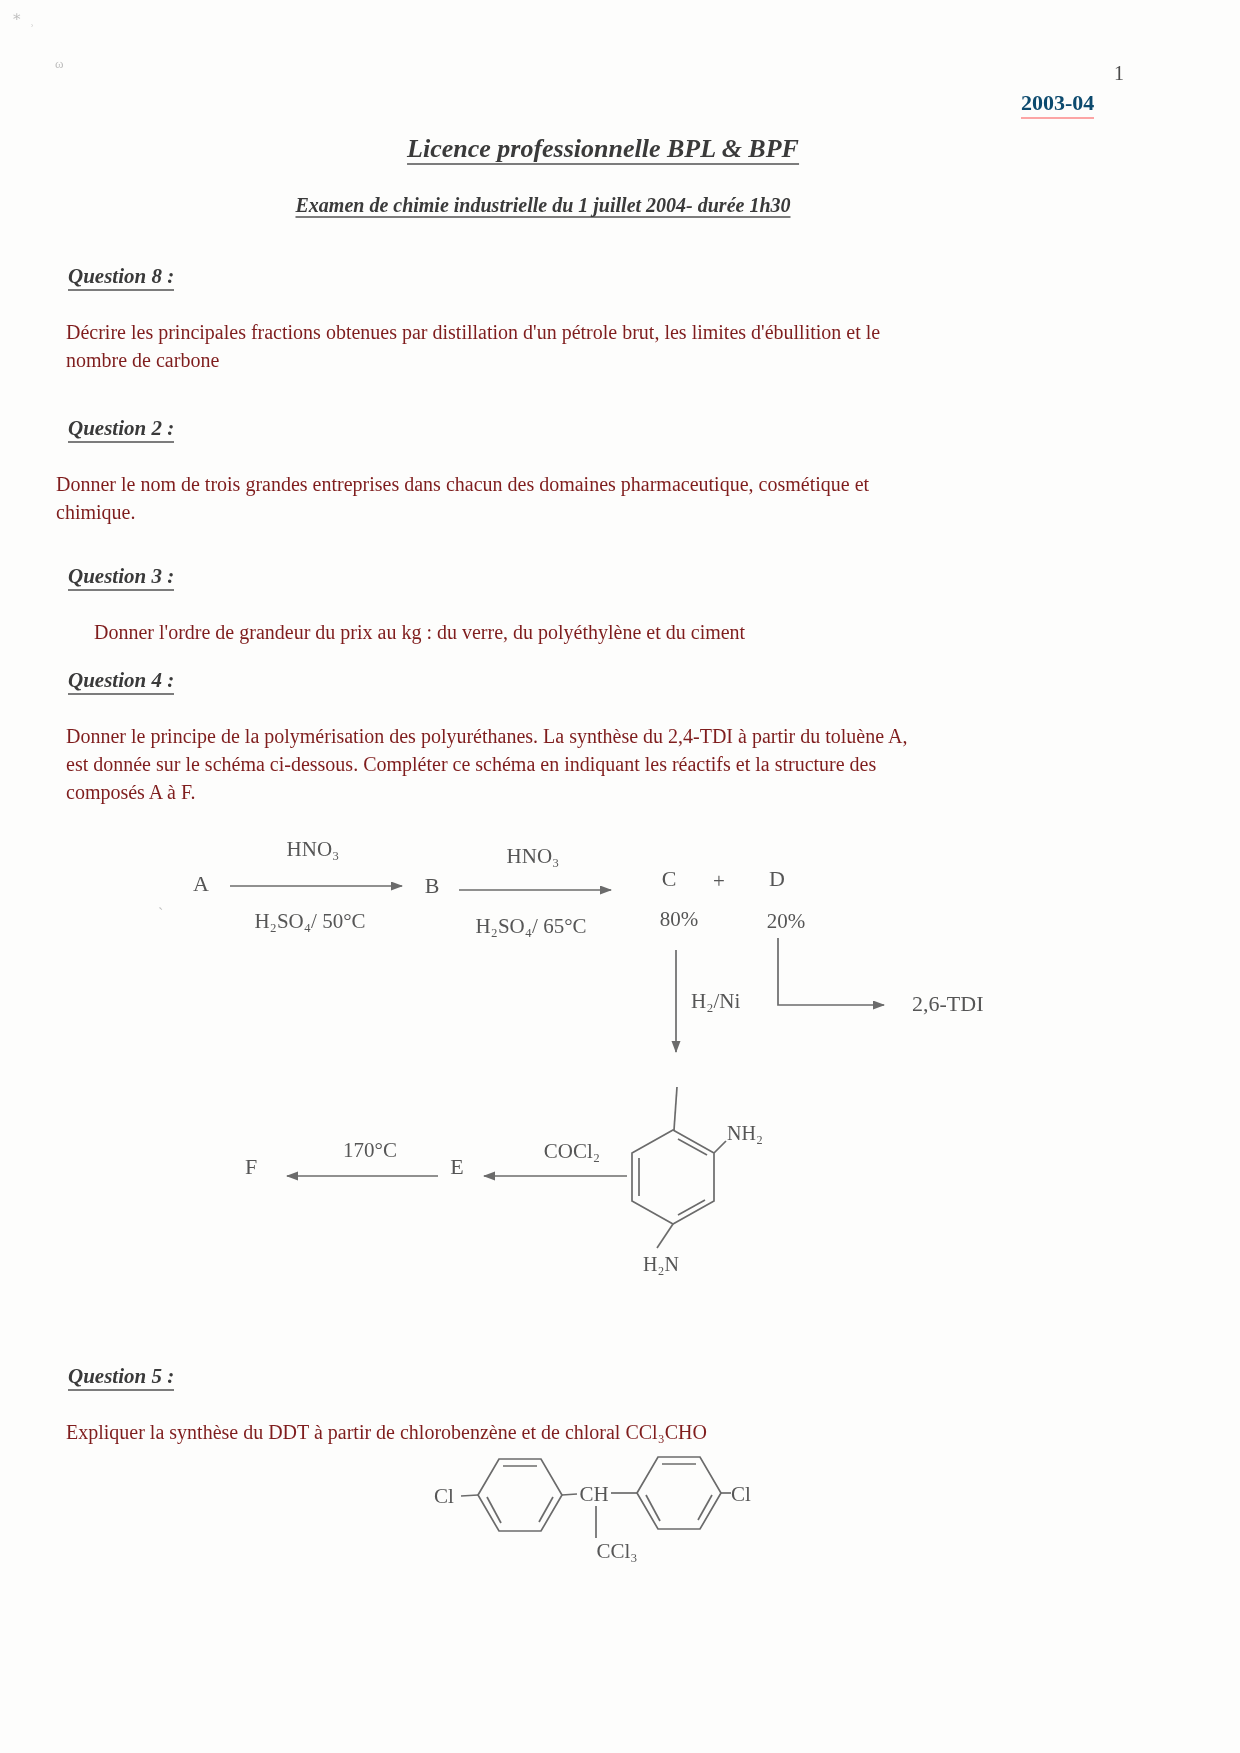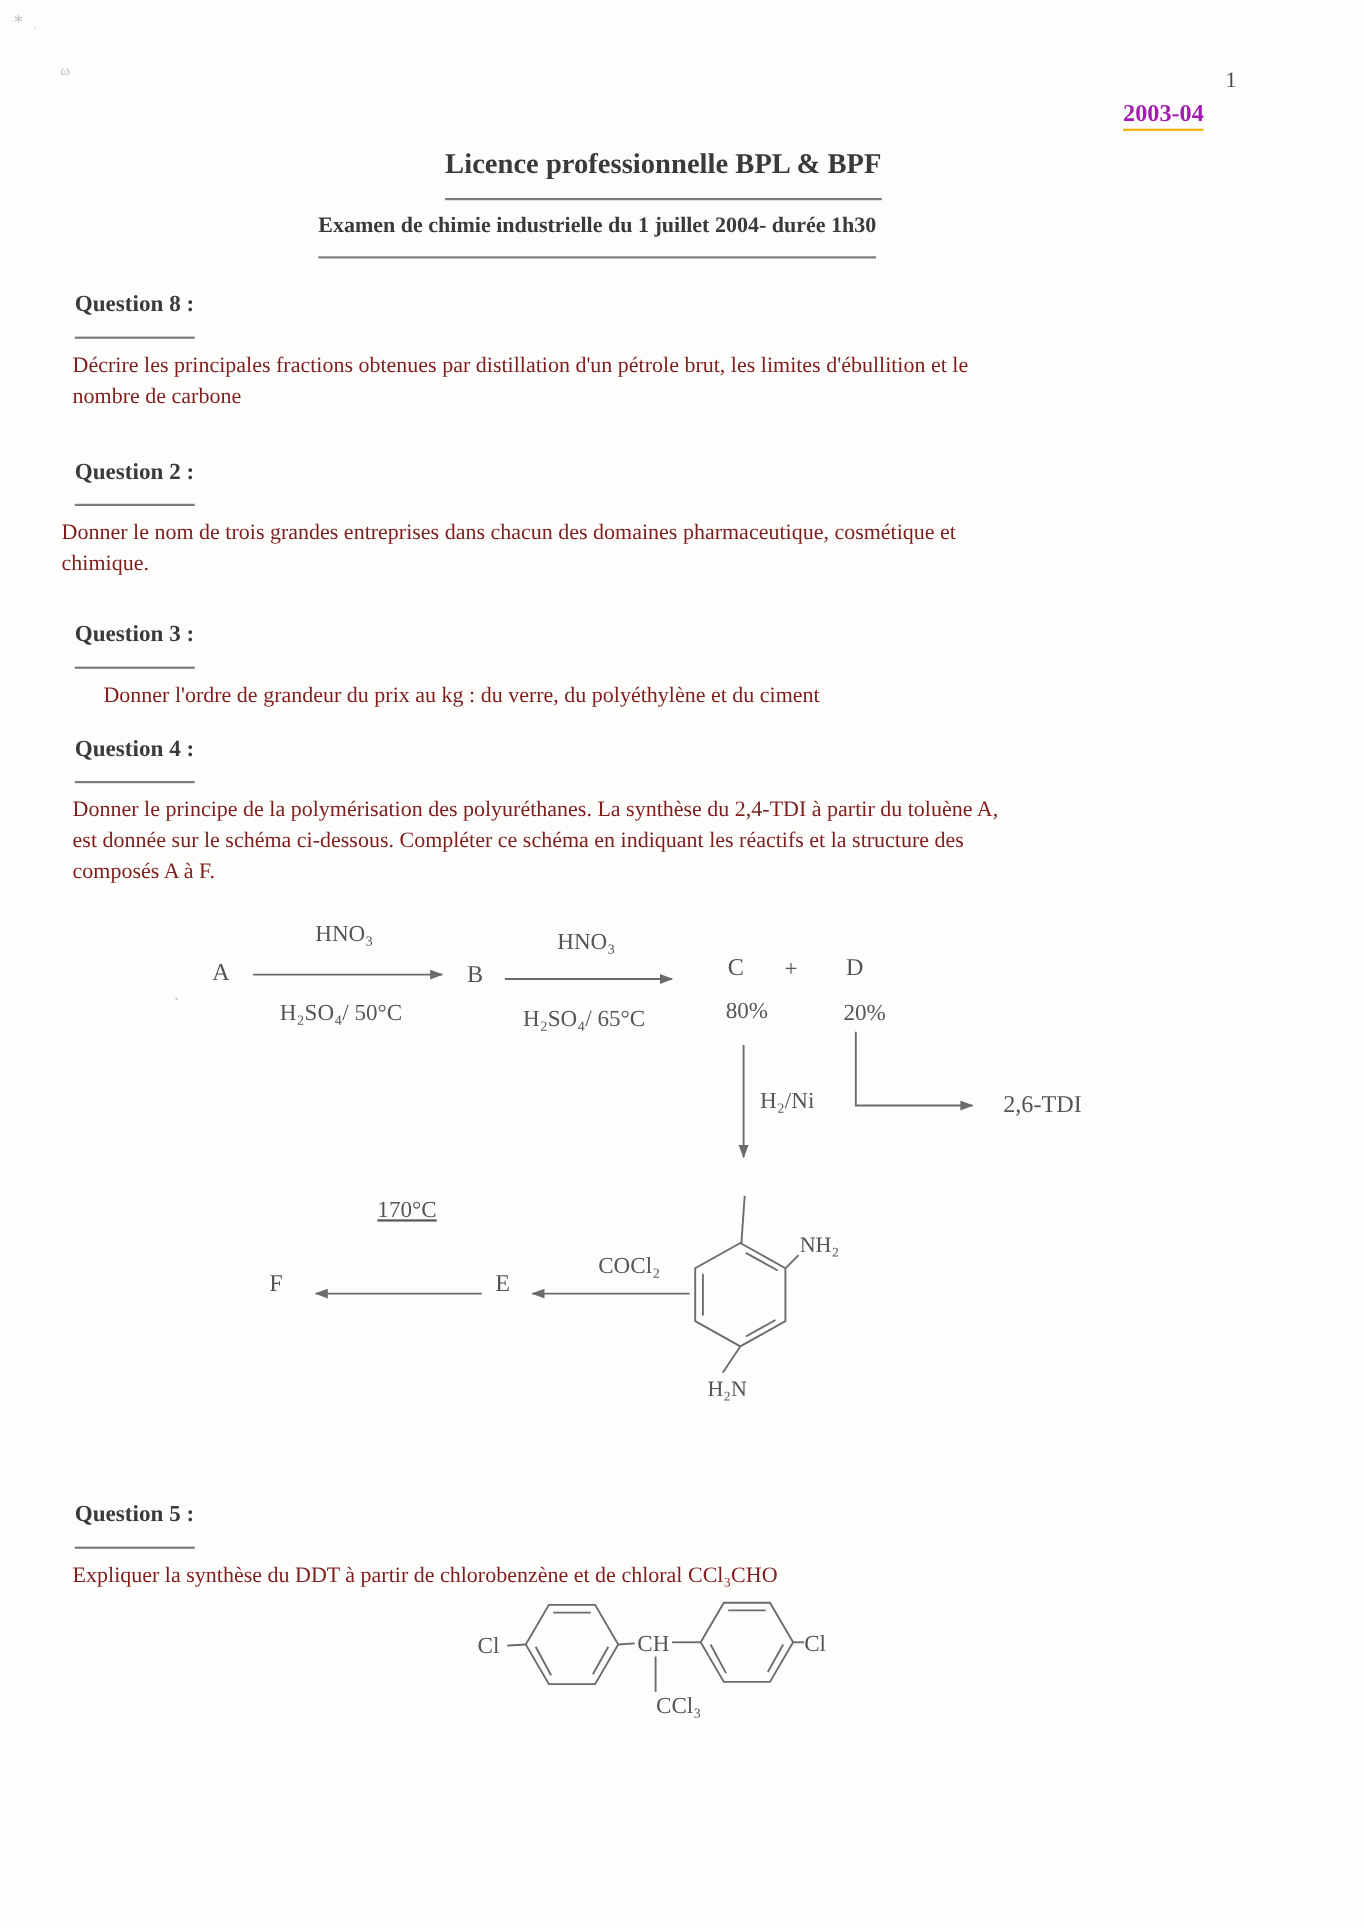--- a/index.html
+++ b/index.html
@@ -6,27 +6,27 @@
   #page{
     position:relative;width:1240px;height:1753px;margin:0 auto;
     background:#fdfdfc;overflow:hidden;
     font-family:"Liberation Serif","DejaVu Serif",serif;
     color:#454545;
   }
   .abs{position:absolute;}
   .clabel{transform:translate(-50%,-50%);white-space:nowrap;text-align:right;}
   .llabel{transform:translate(0,-50%);white-space:nowrap;text-align:center;}
   .title{transform:translateX(-50%);font-weight:bold;color:#3a3a3a;white-space:nowrap;}
-  .title .u, .qhead{border-bottom:2px solid #7c7c7c;padding-bottom:17px;}
+  .title .u, .qhead{border-bottom:2px solid #7c7c7c;padding-bottom:0;font-style:italic;}
   .qhead{display:inline-block;font-weight:bold;font-size:21px;color:#3a3a3a;}
   .body-text{font-size:20px;line-height:28px;width:965px;white-space:pre-line;color:#7f1d1d;}
   .scheme-letter{font-size:22px;color:#555;}
   .scheme-label{font-size:21px;color:#565656;}
   .small-label{font-size:20px;color:#565656;}
-  .year{font-weight:bold;font-size:22px;color:#a21caf;border-bottom:2px solid #eab308;padding-bottom:1px;}
+  .year{font-weight:bold;font-size:22px;color:#0c4a6e;border-bottom:2px solid #fca5a5;padding-bottom:1px;}
   .pagenum{font-size:20px;color:#4a4a4a;}
   .artifact{color:#8a8a8a;opacity:.55;}
   svg{position:absolute;left:0;top:0;pointer-events:none;}
 </style>
 </head>
 <body>
 
 <div id="page">
 
   <div class="abs artifact" style="left:13px;top:6px;font-size:15px;">⁎</div>
@@ -111,21 +111,21 @@
   <div class="abs clabel scheme-letter" style="left:669px;top:879px;">C</div>
   <div class="abs clabel scheme-label" style="left:719px;top:881px;">+</div>
   <div class="abs clabel scheme-letter" style="left:777px;top:879px;">D</div>
   <div class="abs clabel scheme-label" style="left:679px;top:919px;">80%</div>
   <div class="abs clabel scheme-label" style="left:786px;top:921px;">20%</div>
   <div class="abs llabel scheme-label" style="left:691px;top:1001px;">H₂/Ni</div>
   <div class="abs llabel scheme-letter" style="left:912px;top:1004px;">2,6-TDI</div>
   <div class="abs llabel small-label" style="left:727px;top:1133px;">NH₂</div>
   <div class="abs clabel small-label" style="left:661px;top:1264px;">H₂N</div>
   <div class="abs clabel scheme-letter" style="left:251px;top:1167px;">F</div>
-  <div class="abs clabel scheme-label" style="left:370px;top:1100px;text-decoration:underline;">170°C</div>
+  <div class="abs clabel scheme-label" style="left:370px;top:1150px;">170°C</div>
   <div class="abs clabel scheme-letter" style="left:457px;top:1167px;">E</div>
   <div class="abs clabel scheme-label" style="left:572px;top:1151px;">COCl₂</div>
 
   <div class="abs" style="left:68px;top:1364px;"><span class="qhead">Question 5 :</span></div>
   <div class="abs body-text" style="left:66px;top:1418px;">Expliquer la synthèse  du DDT à partir de chlorobenzène et de chloral CCl₃CHO</div>
 
   <div class="abs clabel scheme-label" style="left:444px;top:1496px;">Cl</div>
   <div class="abs clabel scheme-label" style="left:594px;top:1494px;">CH</div>
   <div class="abs clabel scheme-label" style="left:617px;top:1551px;">CCl₃</div>
   <div class="abs clabel scheme-label" style="left:741px;top:1494px;">Cl</div>

